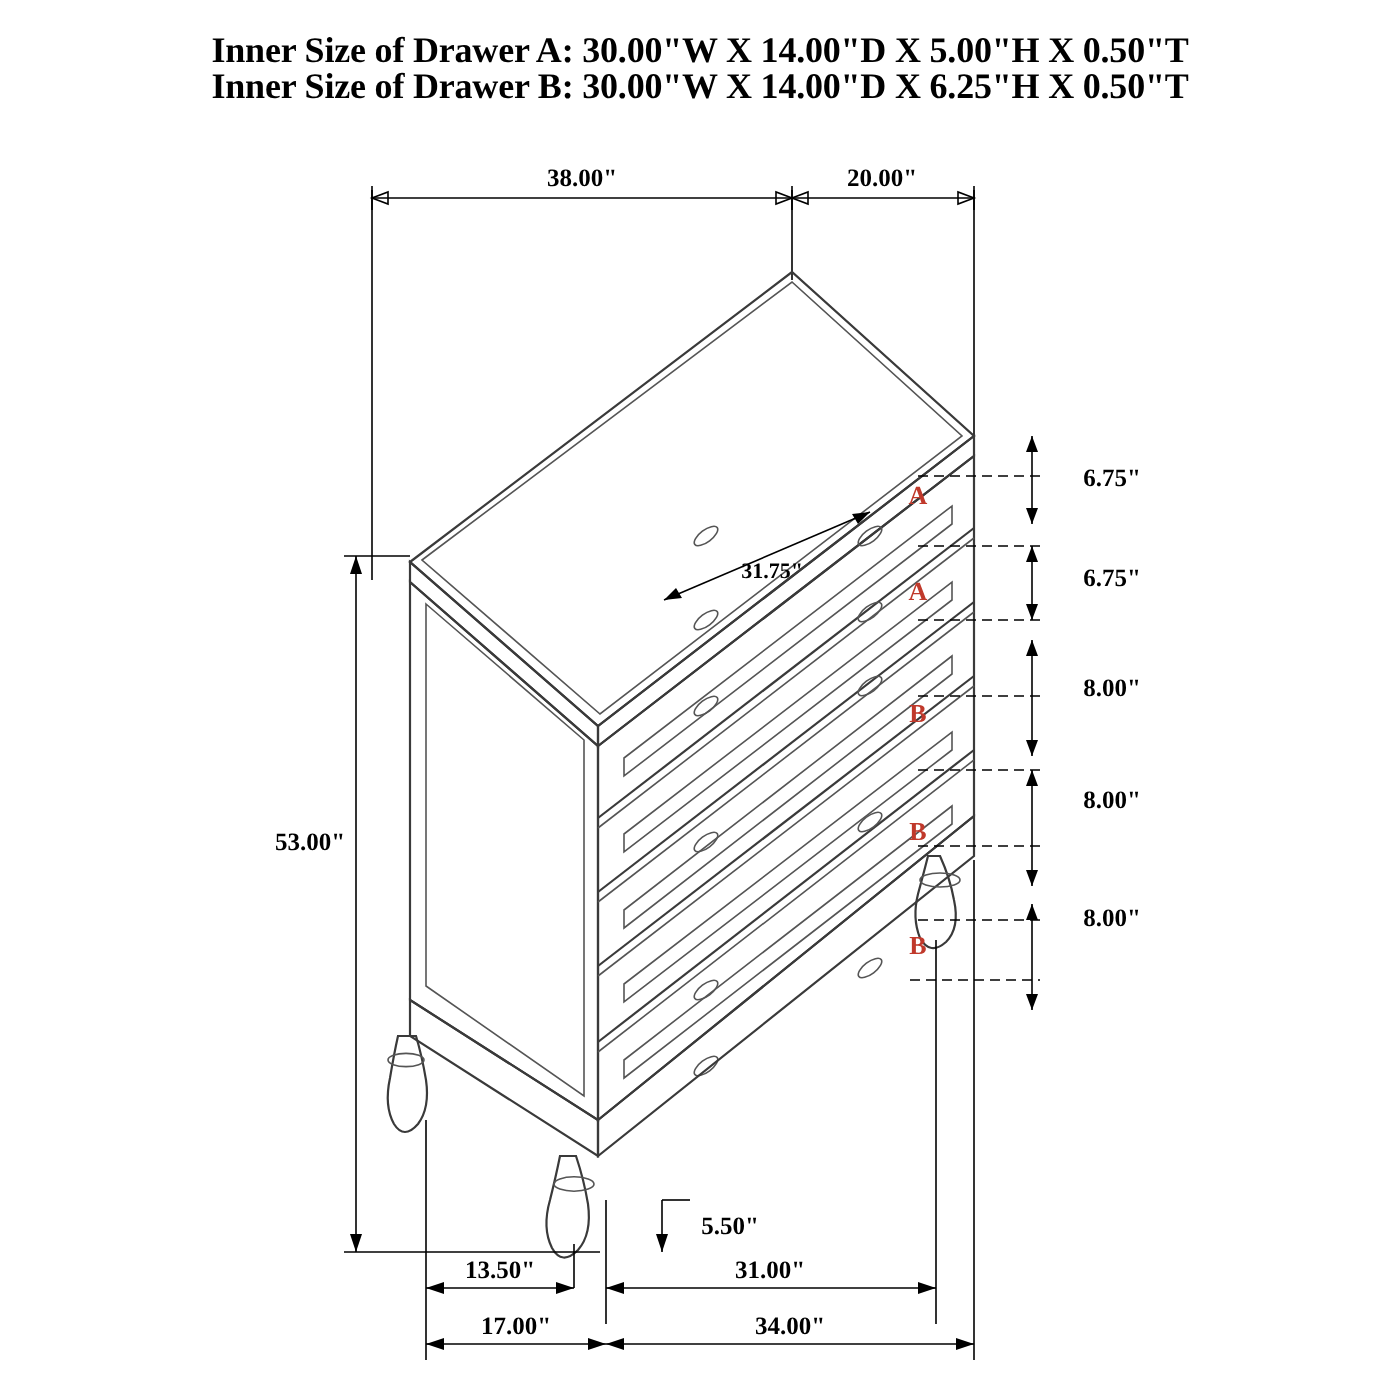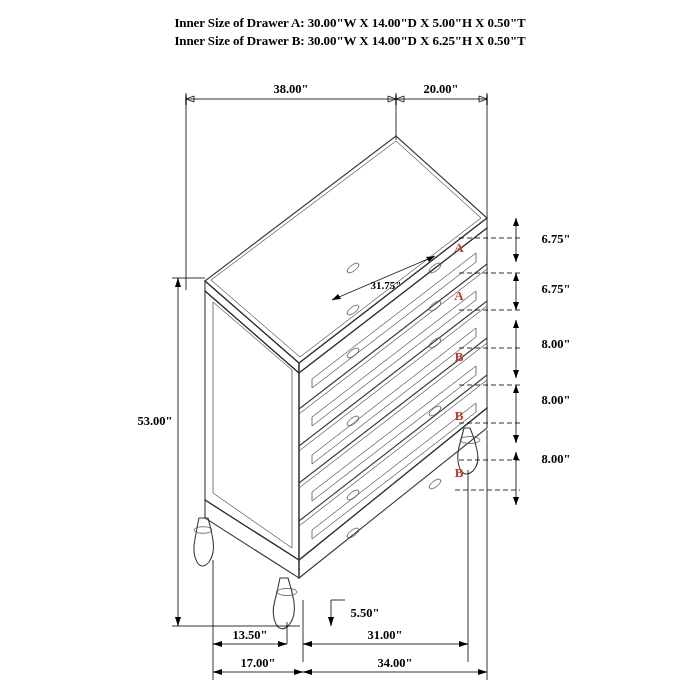--- a/index.html
+++ b/index.html
@@ -16,21 +16,21 @@
     color: #000000;
     overflow: hidden;
   }
   .hdr {
     position: absolute;
     left: 0;
     width: 700px;
     text-align: center;
     font-family: "Liberation Serif", serif;
     font-weight: bold;
-    font-size: 13px;
+    font-size: 18px;
     letter-spacing: -0.1px;
     color: #000;
   }
   #hdr1 { top: 15px; }
   #hdr2 { top: 33px; }
 
   svg.diagram {
     position: absolute;
     left: 0;
     top: 0;

